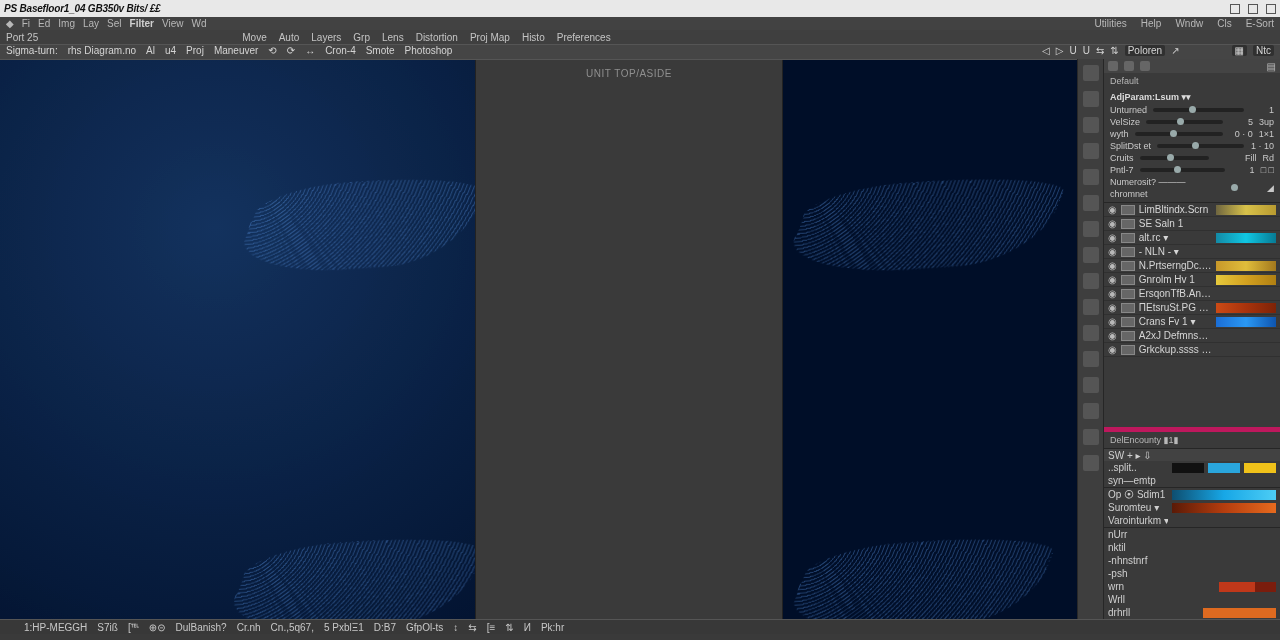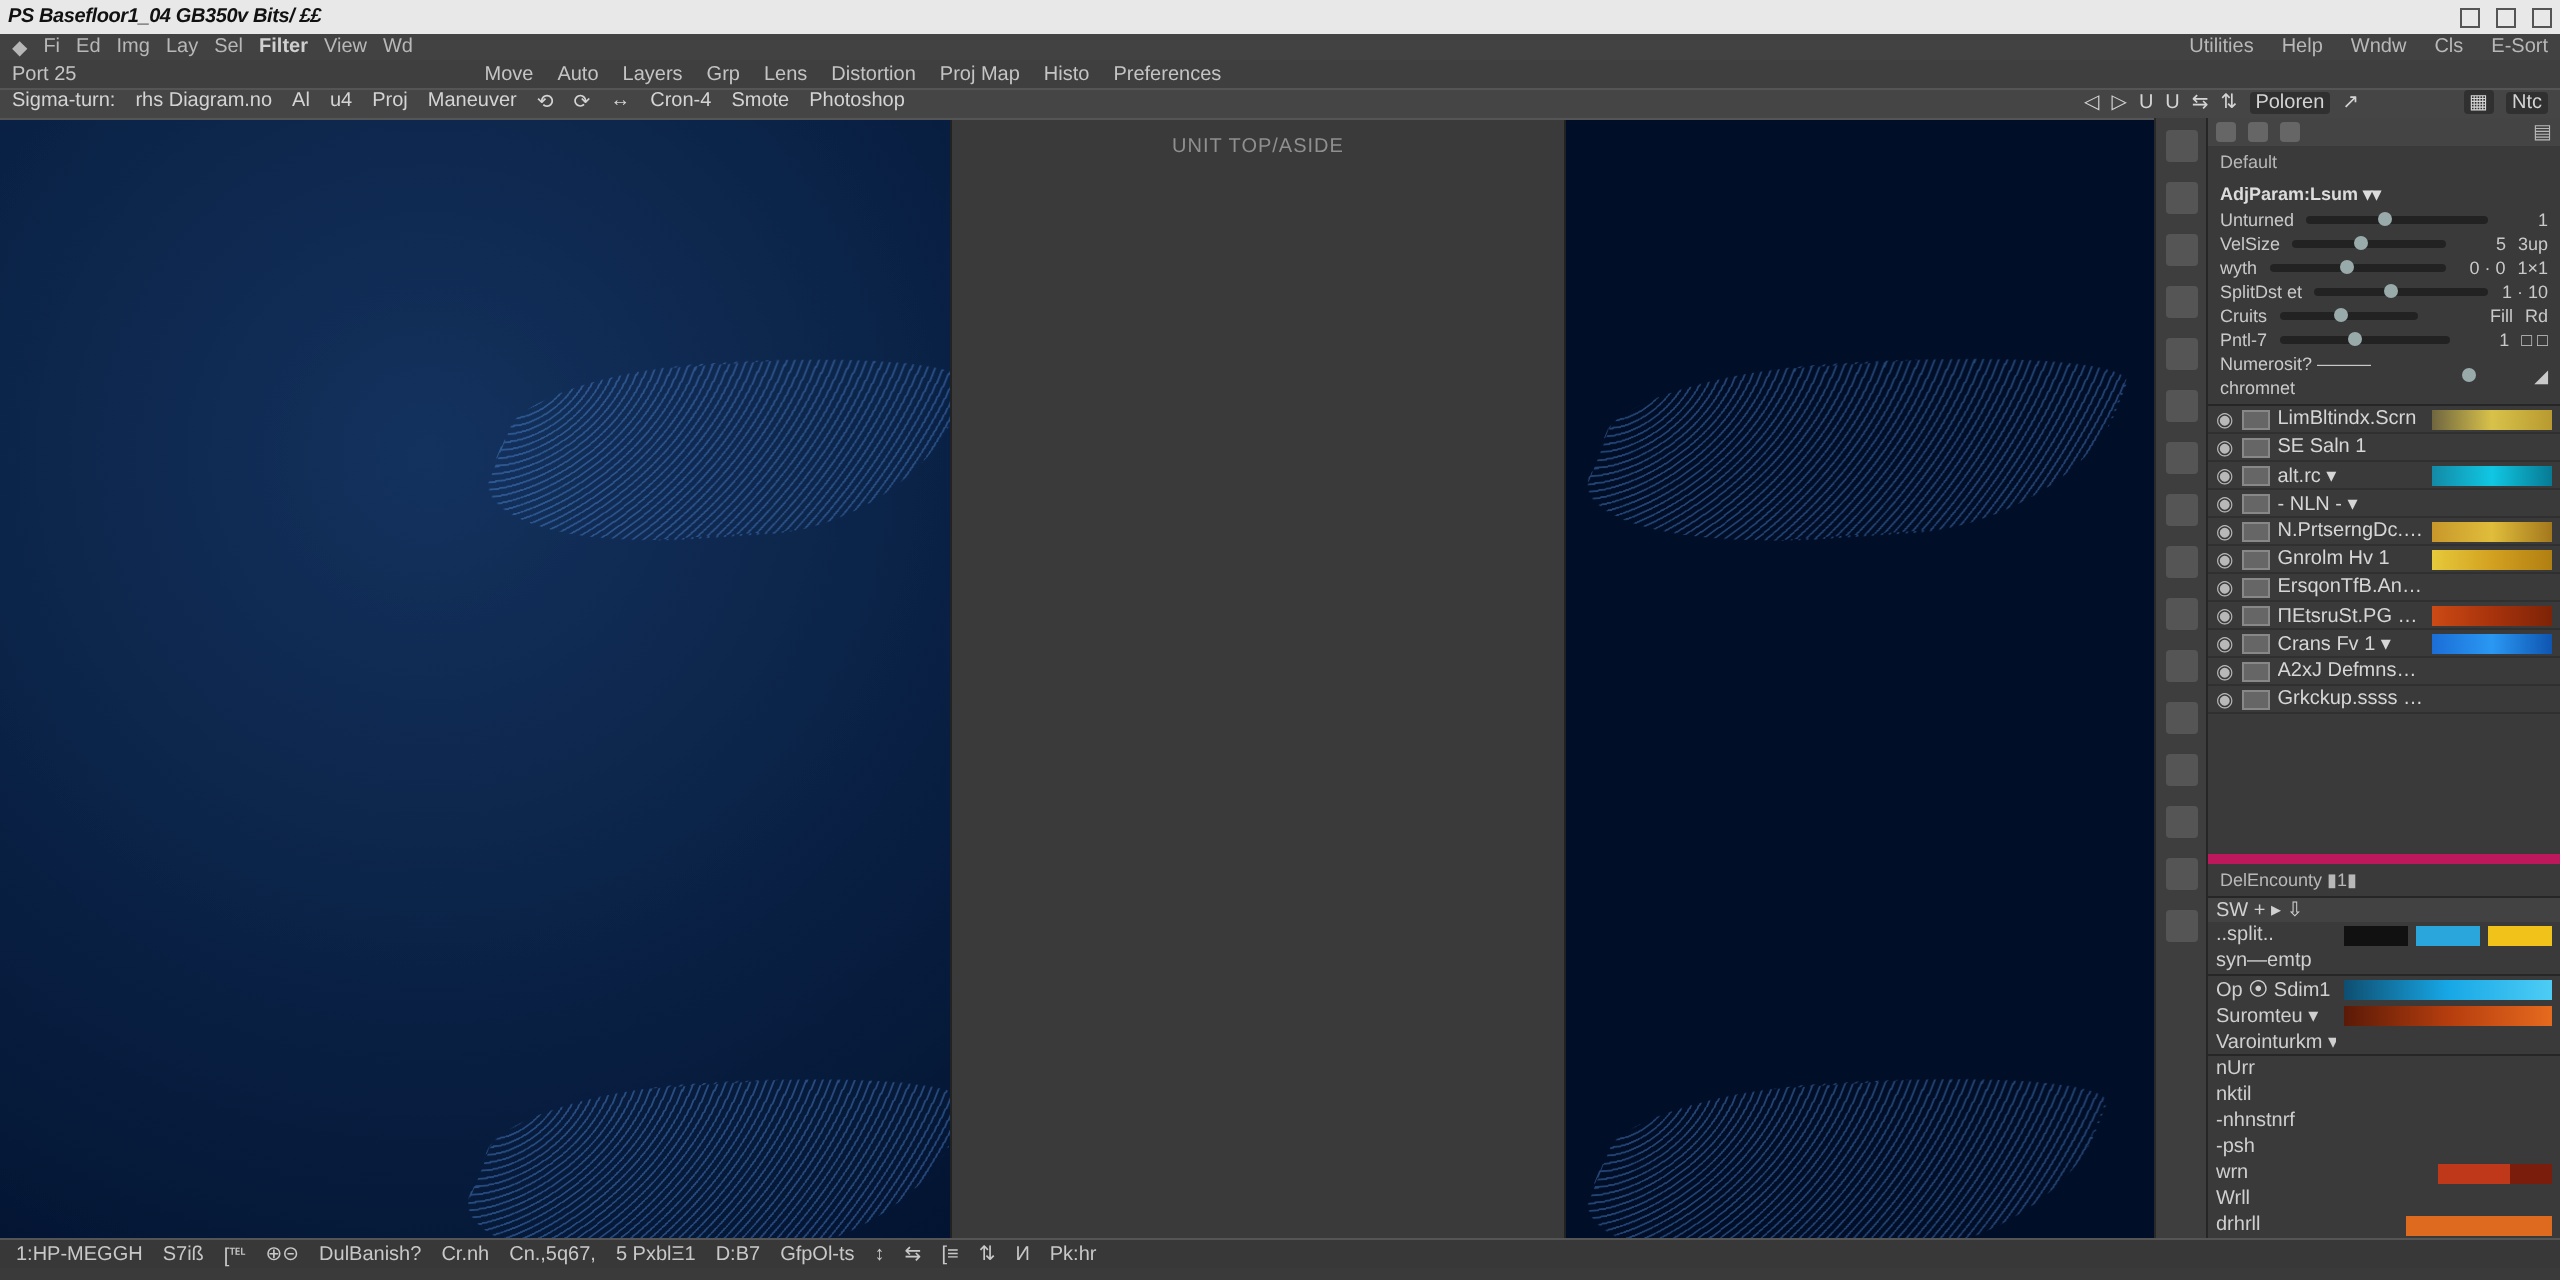--- a/index.html
+++ b/index.html
@@ -63,21 +63,21 @@
   .layer-row .thumb { width: 14px; height: 10px; background: #666; border:1px solid #888; }
   .layer-row .name { flex:1; color:#d6d6d6; white-space:nowrap; overflow:hidden; text-overflow:ellipsis; }
   .layer-row .sw { width: 60px; height: 10px; }
   
   .swblock { display:flex; flex-direction:column; border-top:1px solid #262626; }
   .swblock .cap { height:12px; background:#424242; padding:0 4px; color:#d0d0d0; display:flex; align-items:center;text-align:right; }
   .swrow { display:flex; align-items:center; height:13px; padding:0 4px; gap:4px; }
   .swrow .lbl { width: 60px; color:#cfcfcf; white-space:nowrap; overflow:hidden; }
   .swrow .bar { flex:1; height:10px; }
   
-  .status { height: 15px; background: #383838; display: flex; align-items: center; gap: 10px; padding: 0 8px; color: #c8c8c8; border-top:1px solid #555; }
+  .status { height: 15px; background: #383838; display: flex; align-items: center; gap: 10px; padding: 0 24px; color: #c8c8c8; border-top:1px solid #555; }
   .status .right { margin-left:auto; display:flex; gap:10px; }
 </style>
 </head>
 <body>
 
 <div class="titlebar">
   <span class="doc">PS  Basefloor1_04  GB350v  Bits/ ££</span>
   <div class="win-controls">
     <span></span>
     <span></span>

